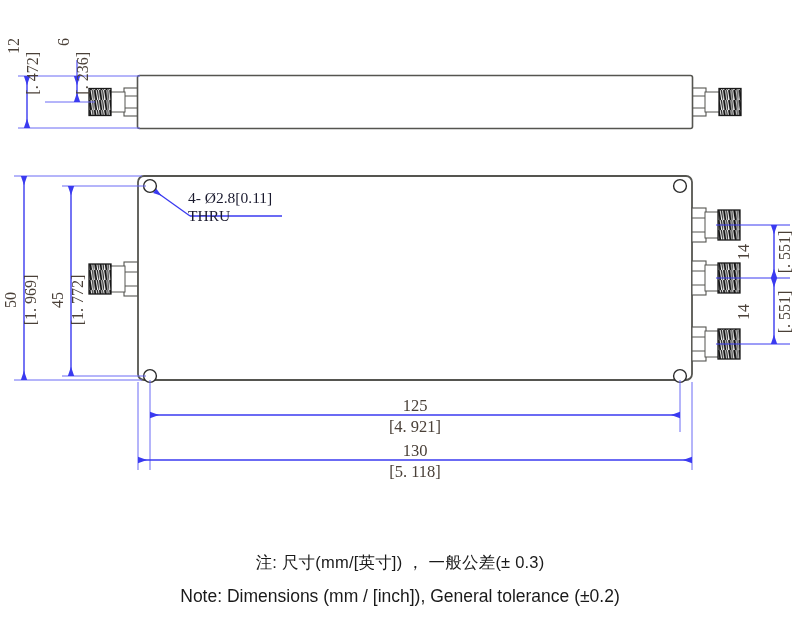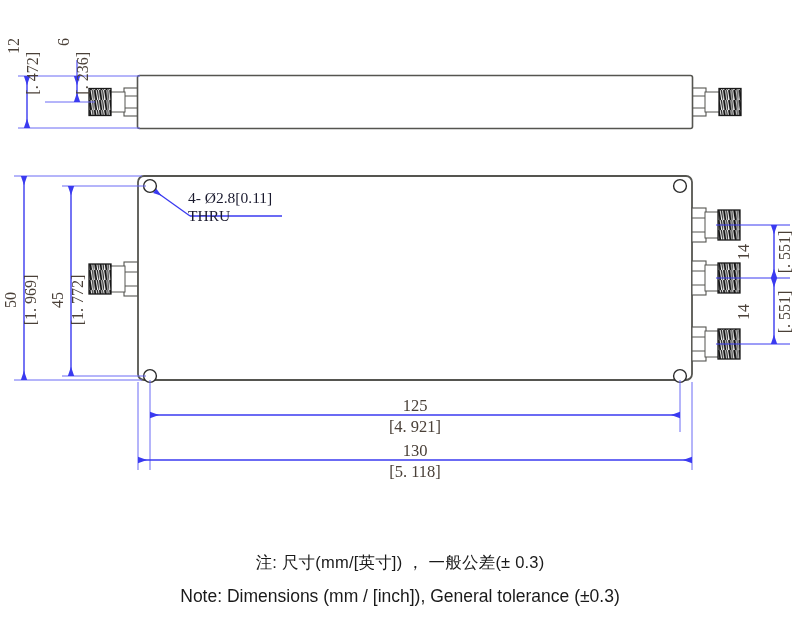--- a/index.html
+++ b/index.html
@@ -175,13 +175,13 @@
 
     <g>
       <line x1="138" y1="460" x2="692" y2="460" stroke="#3a3af0" stroke-width="1.4" marker-start="url(#arrIn)" marker-end="url(#arrIn)"></line>
       <text x="415" y="456" fill="#4a4038" font-family="'Liberation Serif',serif" font-size="16.5" text-anchor="middle">130</text>
       <text x="415" y="477" fill="#4a4038" font-family="'Liberation Serif',serif" font-size="16.5" text-anchor="middle">[5. 118]</text>
     </g>
   </g>
 </svg>
 
 <div class="note" id="note-cn">注: 尺寸(mm/[英寸]) ， 一般公差(±  0.3)</div>
-<div class="note" id="note-en">Note: Dimensions (mm / [inch]), General tolerance (±0.3)</div>
+<div class="note" id="note-en">Note: Dimensions (mm / [inch]), General tolerance (±0.2)</div>
 
 </body></html>

